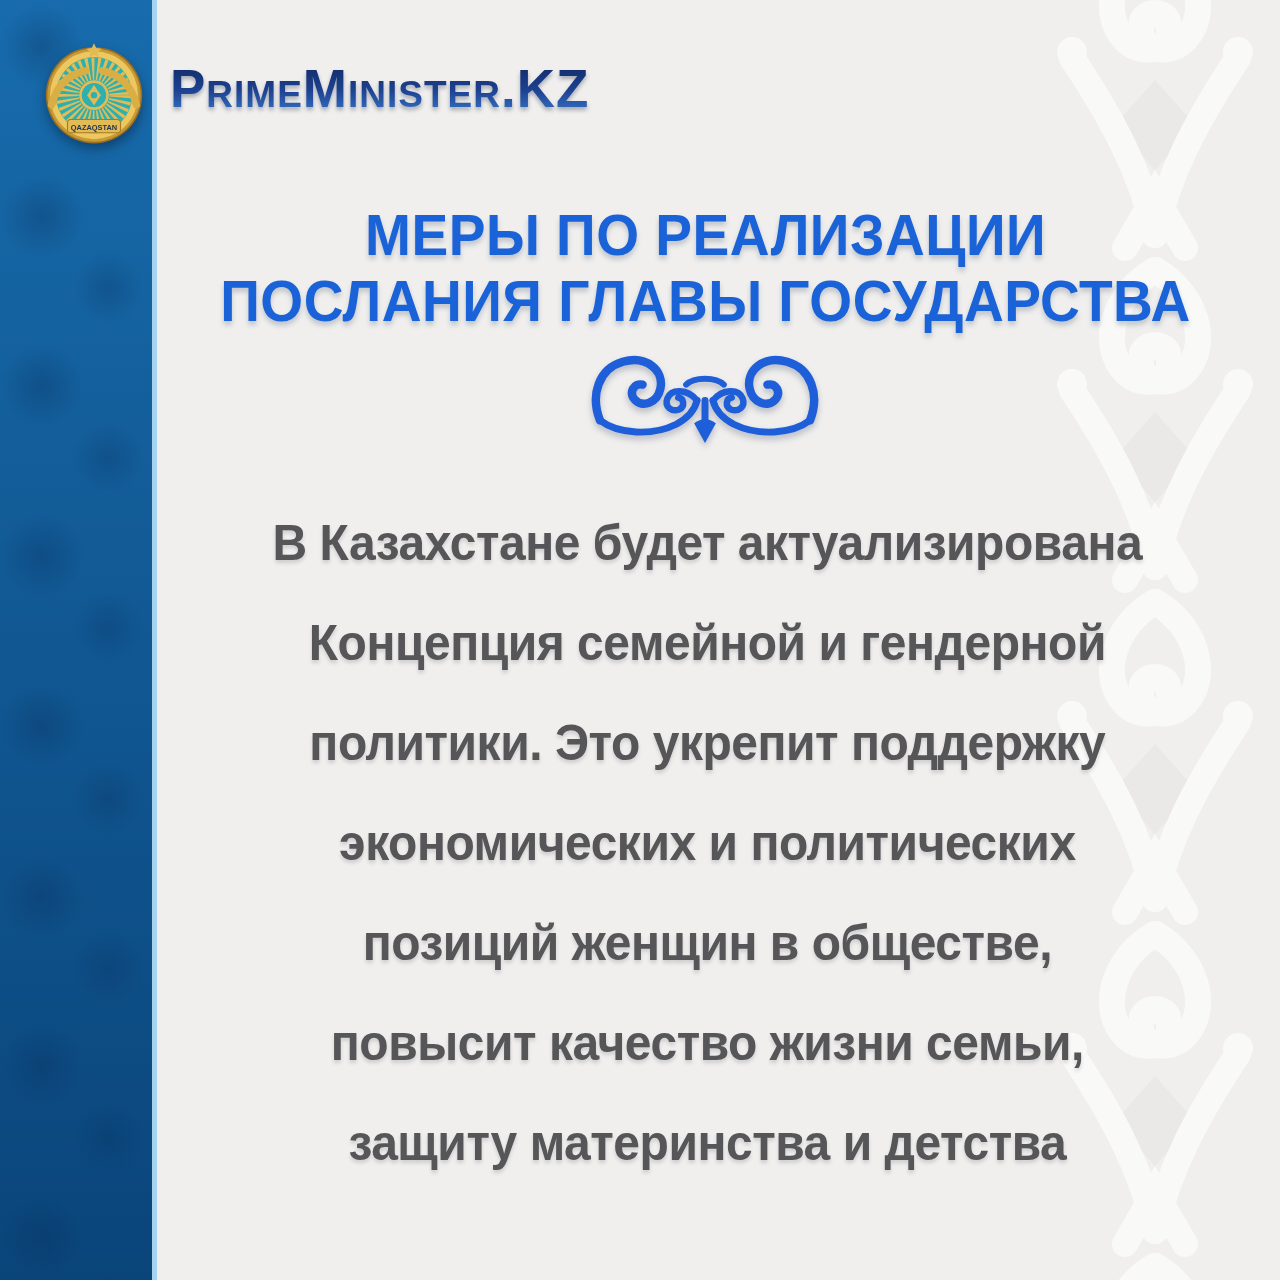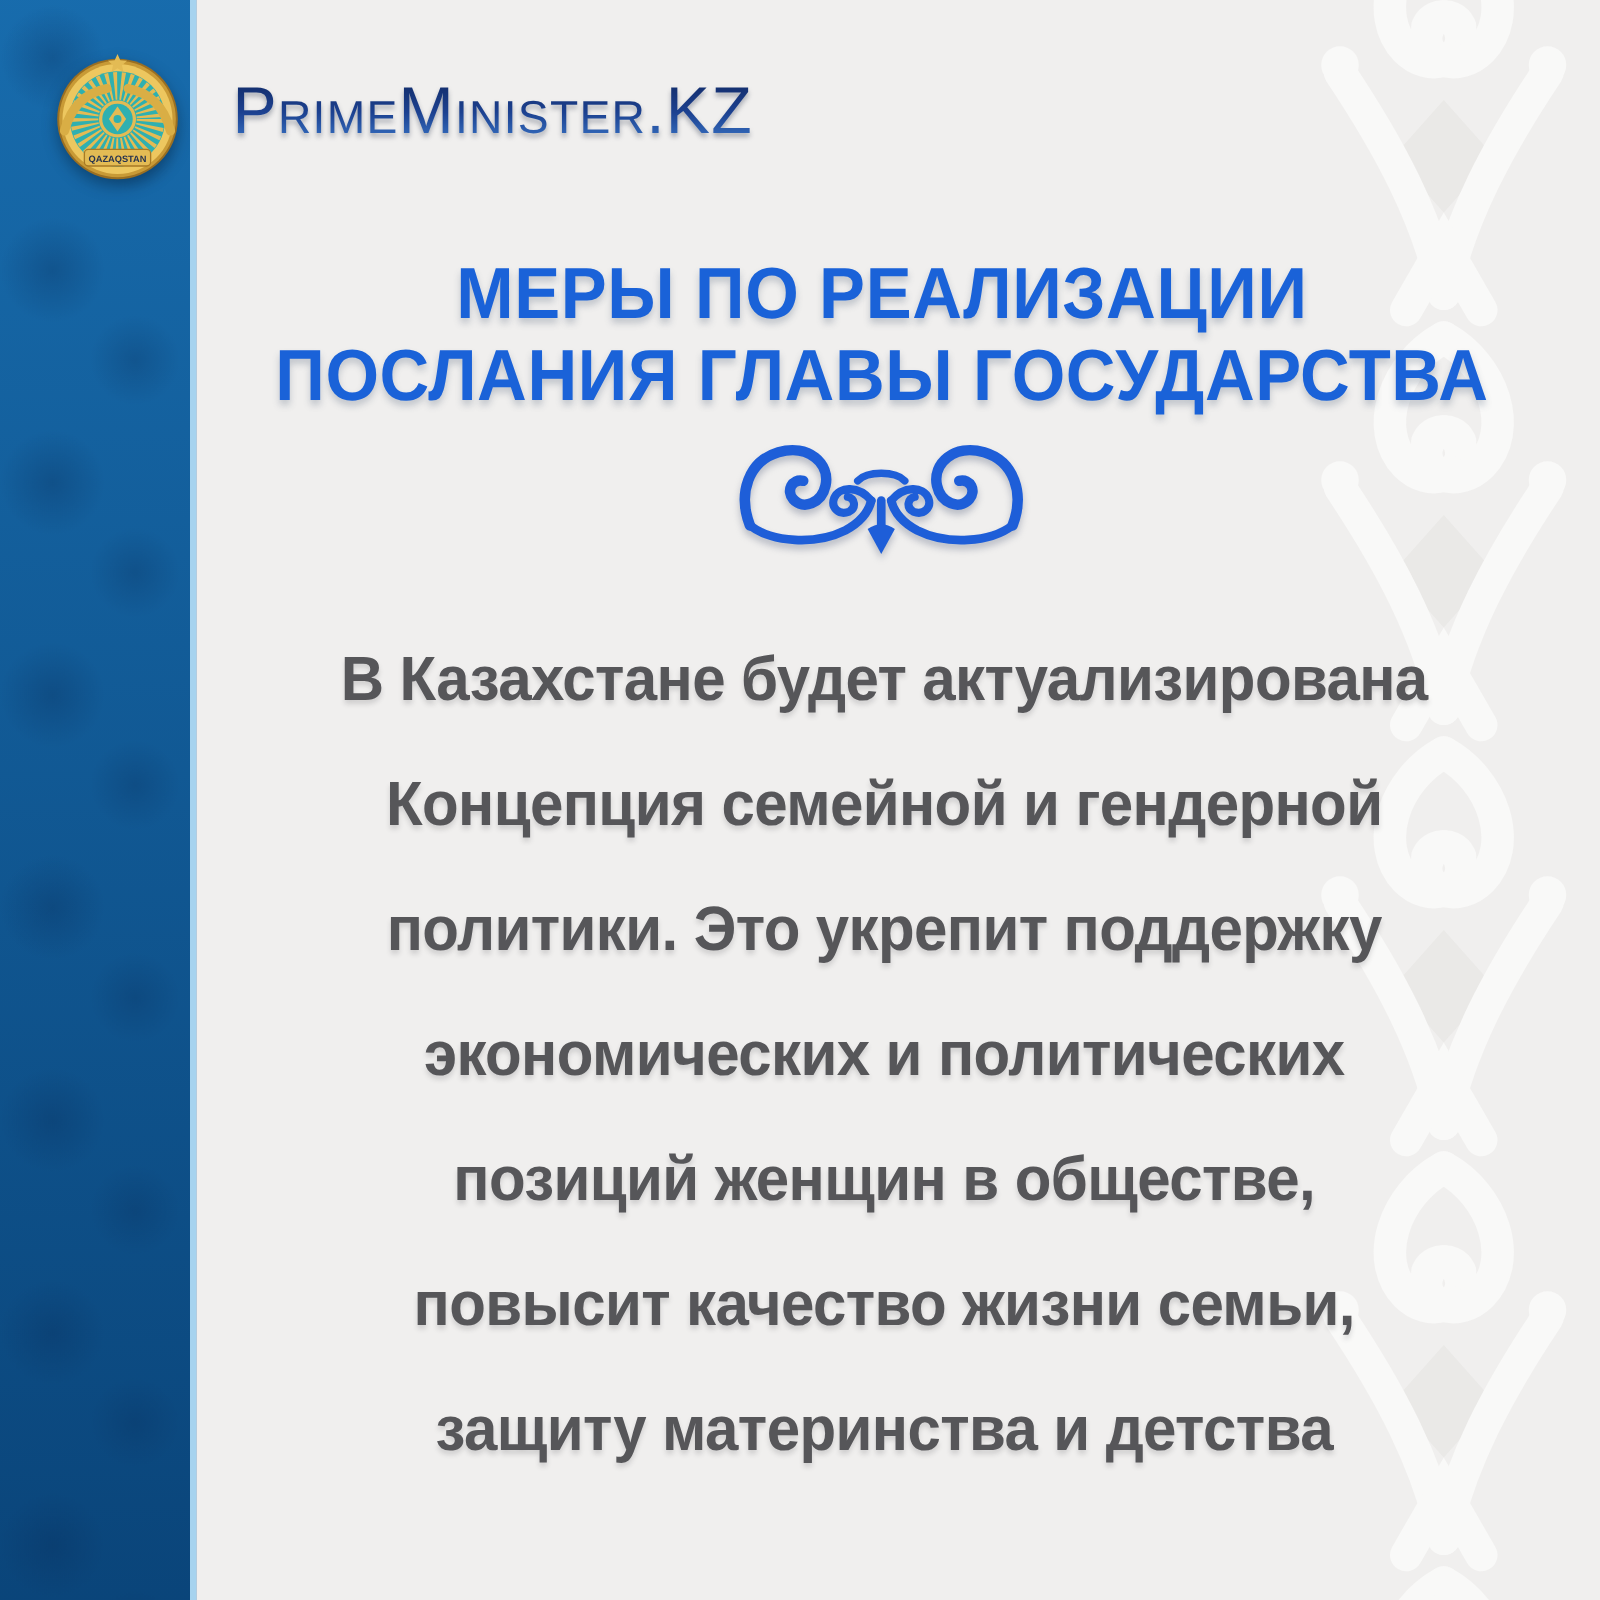--- a/index.html
+++ b/index.html
@@ -21,26 +21,25 @@
     border-right:5px solid #a6d3ef;
   }
   .emblem{
     position:absolute;left:41px;top:38px;width:106px;height:108px;
     filter:drop-shadow(0 5px 6px rgba(0,20,40,0.40));
   }
   .emblem text{font-family:"Liberation Sans", sans-serif;}
   
   .logo{
     position:absolute;left:170px;top:58px;
-    font-size:53px;font-weight:400;font-variant:small-caps;letter-spacing:1px;
+    font-size:53px;font-weight:700;font-variant:small-caps;letter-spacing:1px;
     background:linear-gradient(180deg,#10265e 0%,#1c4190 52%,#3d7cce 100%);
     -webkit-background-clip:text;background-clip:text;color:transparent;
     filter:drop-shadow(0 3px 2px rgba(70,80,100,0.45));
     white-space:nowrap;
-    margin-left:16px;
   }
   
   .pattern{
     position:absolute;right:0;top:0;width:250px;height:1280px;
     opacity:0.85;
   }
   
   .title{
     position:absolute;left:152px;right:0;top:202px;
     padding-right:22px;text-align:center;

